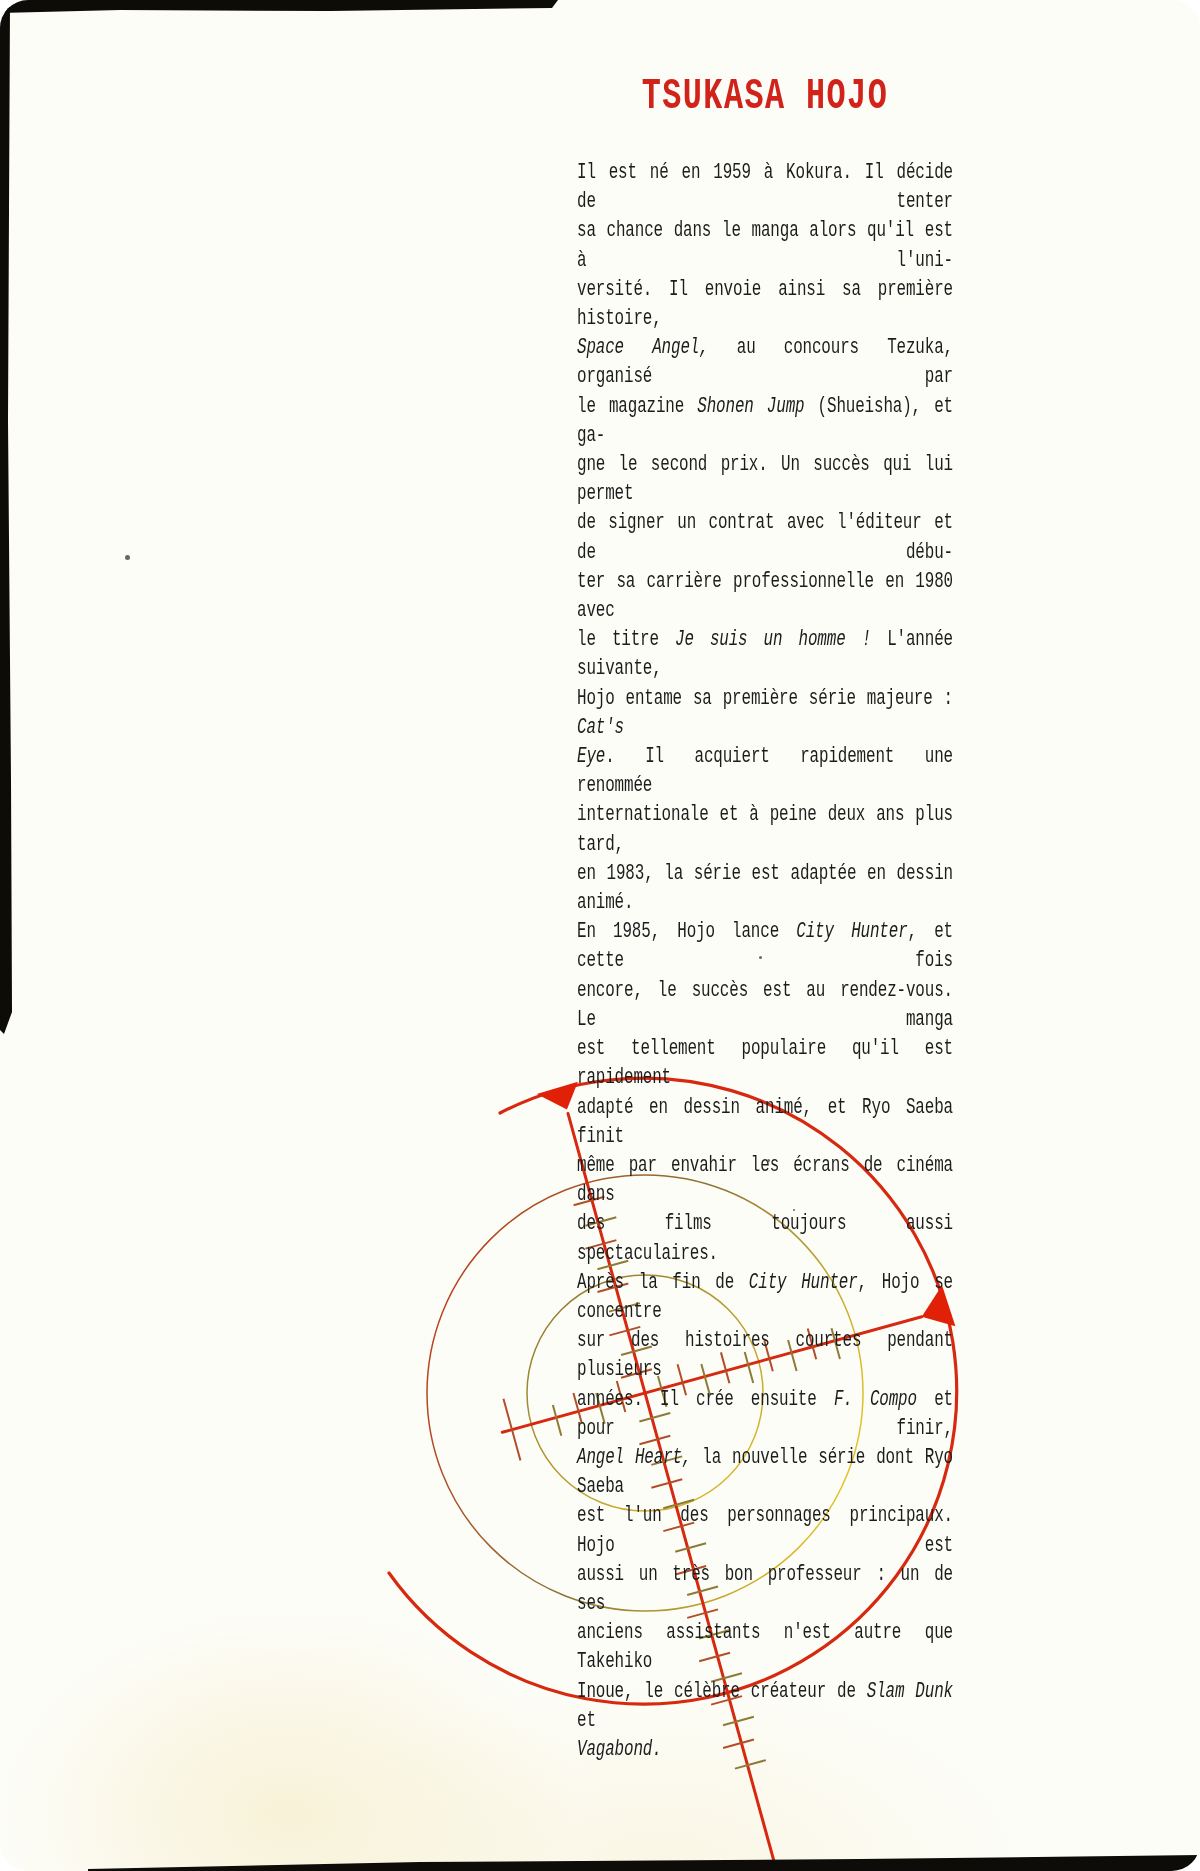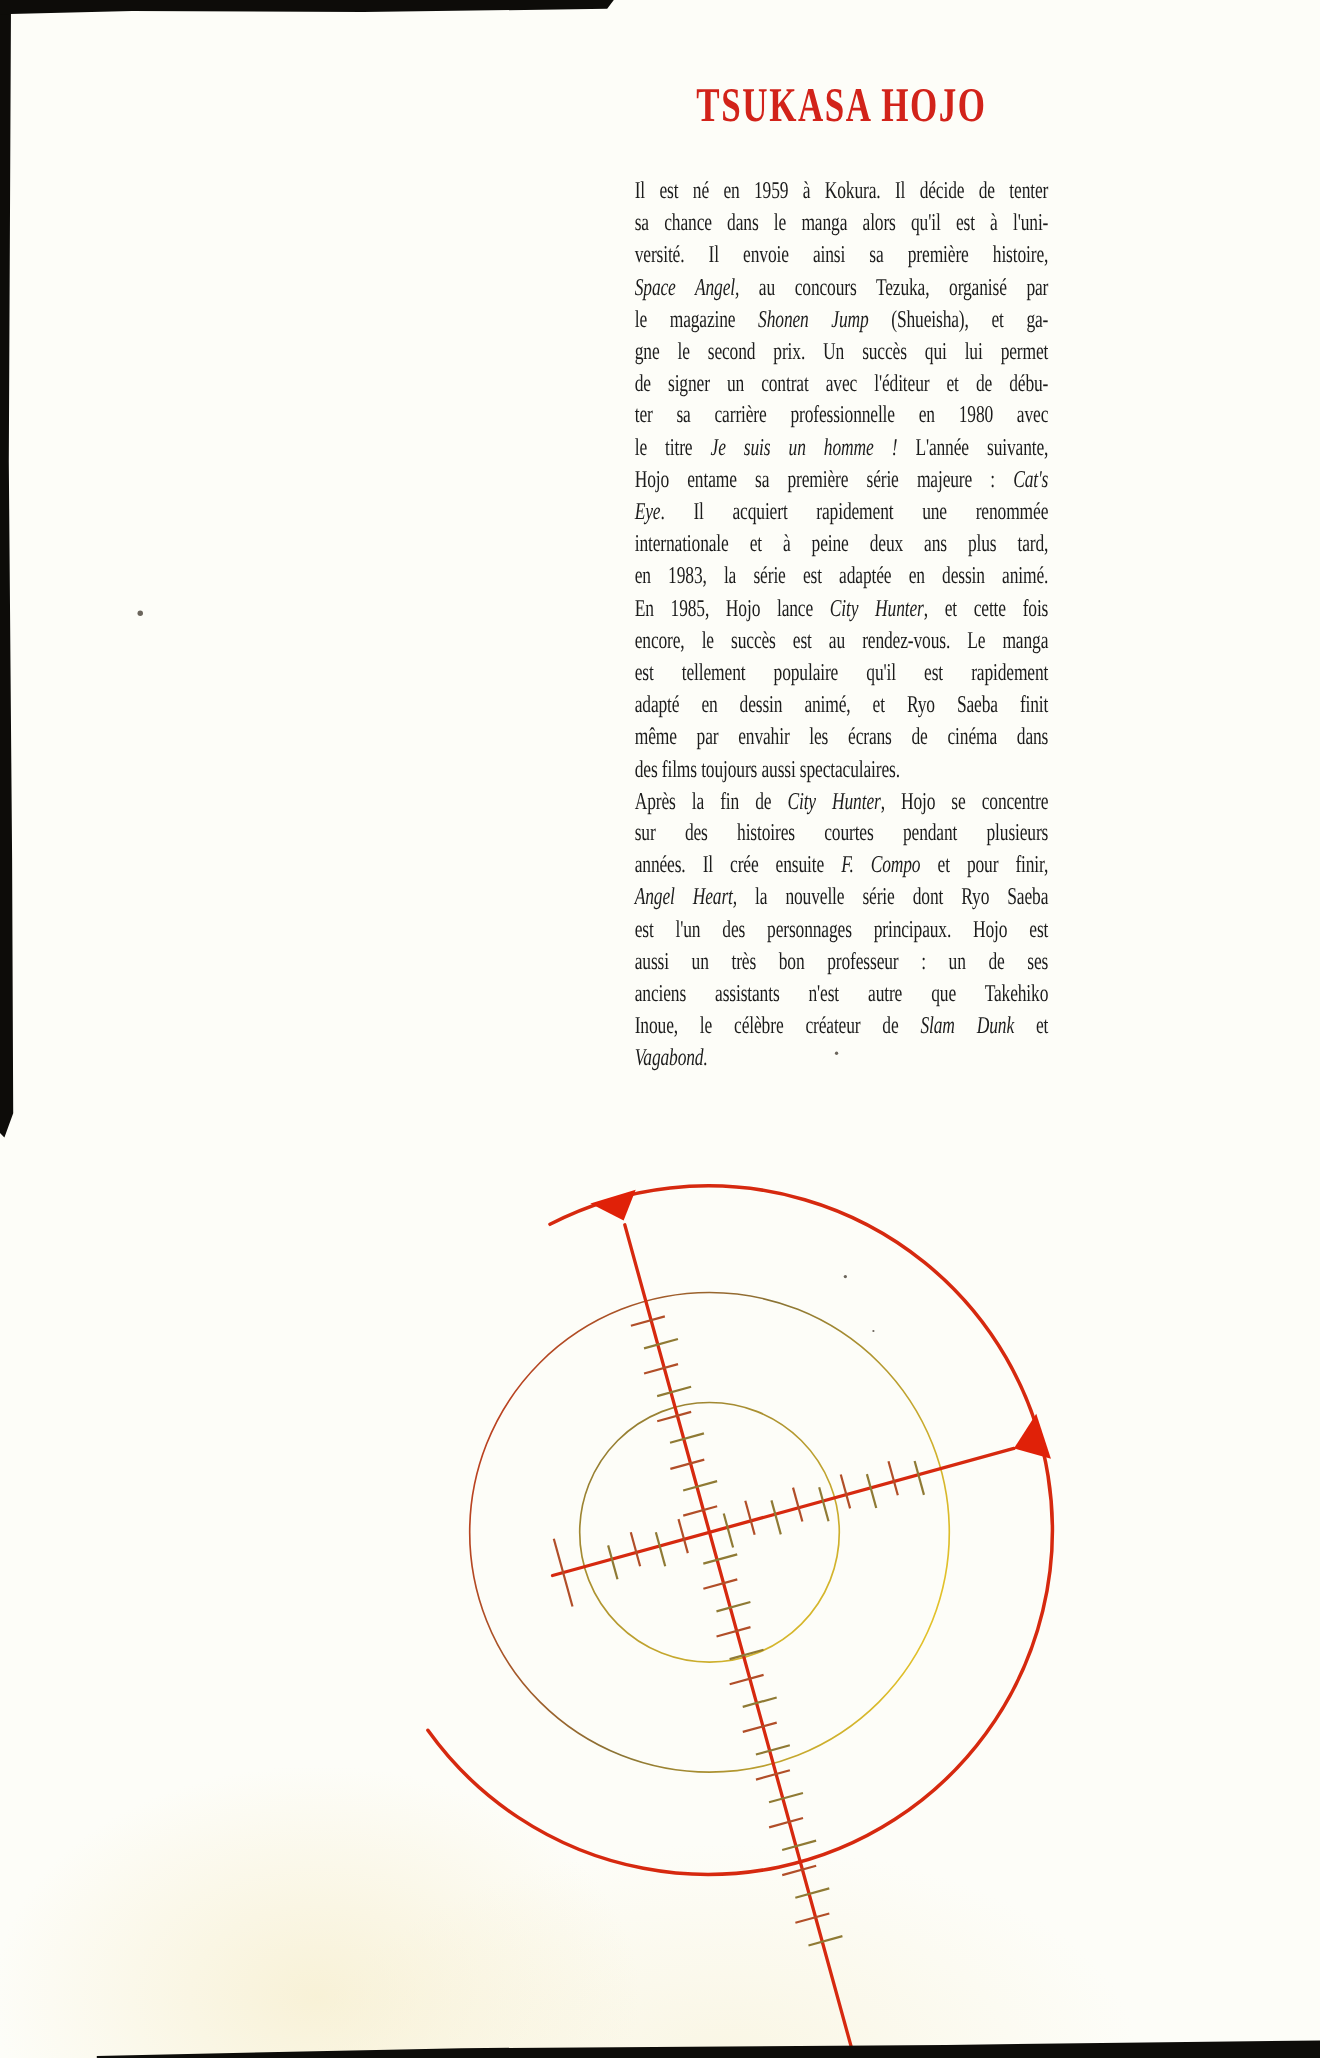--- a/index.html
+++ b/index.html
@@ -1,21 +1,22 @@
 <!DOCTYPE html>
 <html style="--paper: #fdfdf8; --ink: #1c1c1c; --title-red: #d2231a; --accent-red: #d6290f; --triangle-red: #e02108; --circle-olive: #8a7434; --circle-yellow: #e3c22a; --circle-red: #c03c1e; --tick-red: #b14e28; --tick-olive: #8f7a34; --scan-edge: #0d0c09;"><head>
 <meta charset="utf-8">
 <style>
   html,body{margin:0;padding:0;}
   .page{
     position:relative;
     width:1200px;height:1871px;
     background:var(--paper,#fdfdf8);
     overflow:hidden;
-    font-family:Liberation Serif, serif;
+    font-family:Liberation Mono, monospace;
+    border-radius:28px;
   }
   .tint{
     position:absolute;inset:0;pointer-events:none;
     background:
       radial-gradient(420px 300px at 24% 97%, rgba(244,232,188,0.55), rgba(244,232,188,0) 70%),
       radial-gradient(500px 260px at 55% 100%, rgba(246,238,205,0.45), rgba(246,238,205,0) 75%);
   }
   svg.art{position:absolute;left:0;top:0;width:1200px;height:1871px;}
   svg.edges{position:absolute;left:0;top:0;width:1200px;height:1871px;pointer-events:none;}
   .content-wrap{

